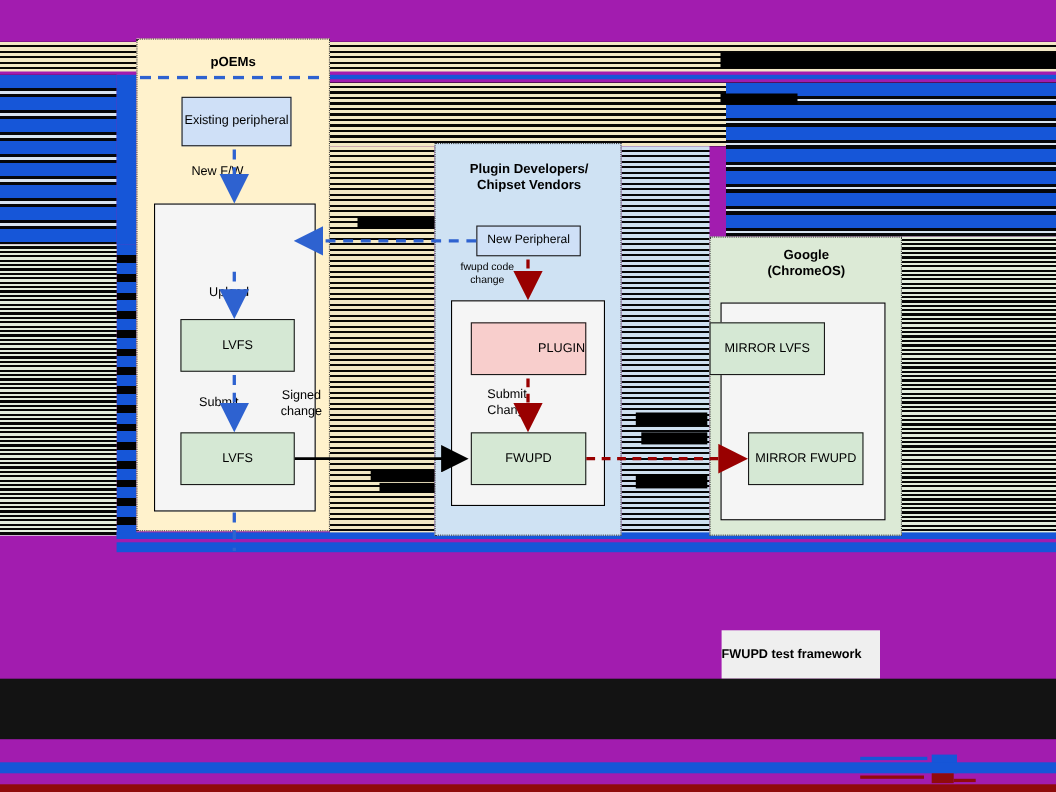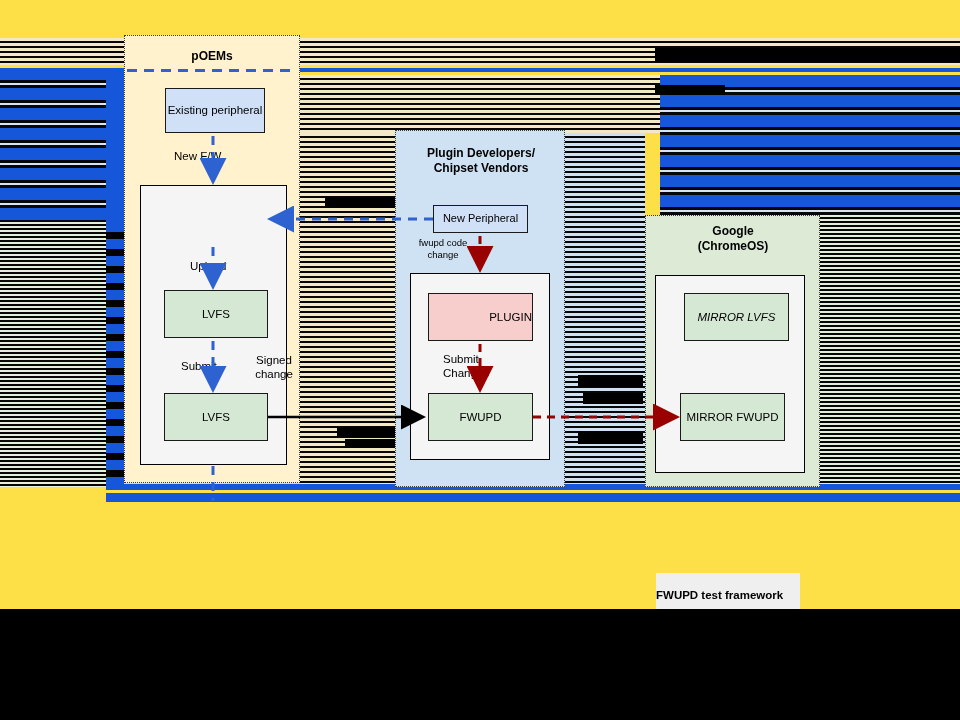--- a/index.html
+++ b/index.html
@@ -1,17 +1,17 @@
 <!DOCTYPE html>
 <html><head>
 <meta charset="utf-8">
 <style>
   html,body{margin:0;padding:0;background:#000;}
   #stage{
-    position:relative;width:960px;height:609px;overflow:hidden;background:#fde047;
+    position:relative;width:960px;height:720px;overflow:hidden;background:#a21caf;
     font-family:"Liberation Sans", sans-serif;color:#000;
   }
   .abs{position:absolute;}
   
   .stripes-tan{background:repeating-linear-gradient(180deg,#f2e8c5 0 3px,#070604 3px 5px);}
   .stripes-lblue{background:repeating-linear-gradient(180deg,#cfe0f0 0 3px,#060708 3px 5px);}
   .stripes-green{background:repeating-linear-gradient(180deg,#e4eedd 0 2px,#060705 2px 4px);}
   .bars-blue{background:repeating-linear-gradient(180deg,#1656d8 0 12px,#06070a 12px 15px,#d8e4f2 15px 17px,#06070a 17px 20px);}
   .solid-blue{background:#1656d8;}
   .col-dash-blue{background:repeating-linear-gradient(180deg,#1656d8 0 10px,#020203 10px 17px);}
@@ -105,21 +105,21 @@
   <div class="abs node n-green" style="left:428px;top:393px;width:105px;height:48px;">
     <span>FWUPD</span>
   </div>
 
   <div class="abs zone" style="left:645px;top:215px;width:175px;height:272px;background:#dcead6;">
     <div class="abs zone-title" style="left:47px;top:8px;width:80px;">Google (ChromeOS)</div>
   </div>
 
   <div class="abs graybox" style="left:655px;top:275px;width:150px;height:198px;"></div>
 
-  <div class="abs node n-green" style="left:684px;top:293px;width:105px;height:48px;font-style:italic;">
+  <div class="abs node n-green" style="left:645px;top:293px;width:105px;height:48px;">
     <span>MIRROR LVFS</span>
   </div>
 
   <div class="abs node n-green" style="left:680px;top:393px;width:105px;height:48px;">
     <span>MIRROR FWUPD</span>
   </div>
 
   <svg class="abs" style="left:0;top:0;pointer-events:none;" width="960" height="720">
     <defs>
       <marker id="ah-blue" markerWidth="9" markerHeight="9" refX="7" refY="4.5" orient="auto">

